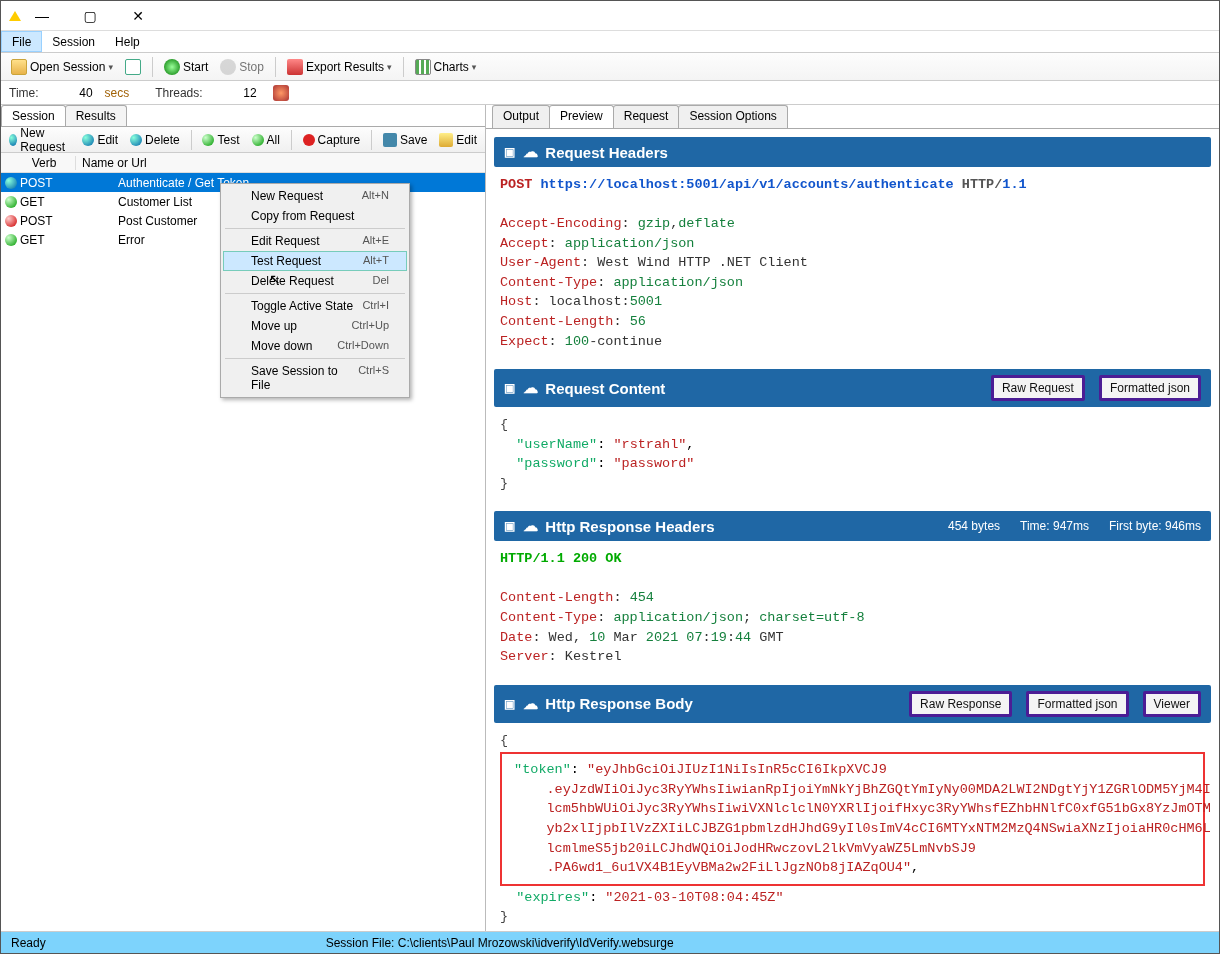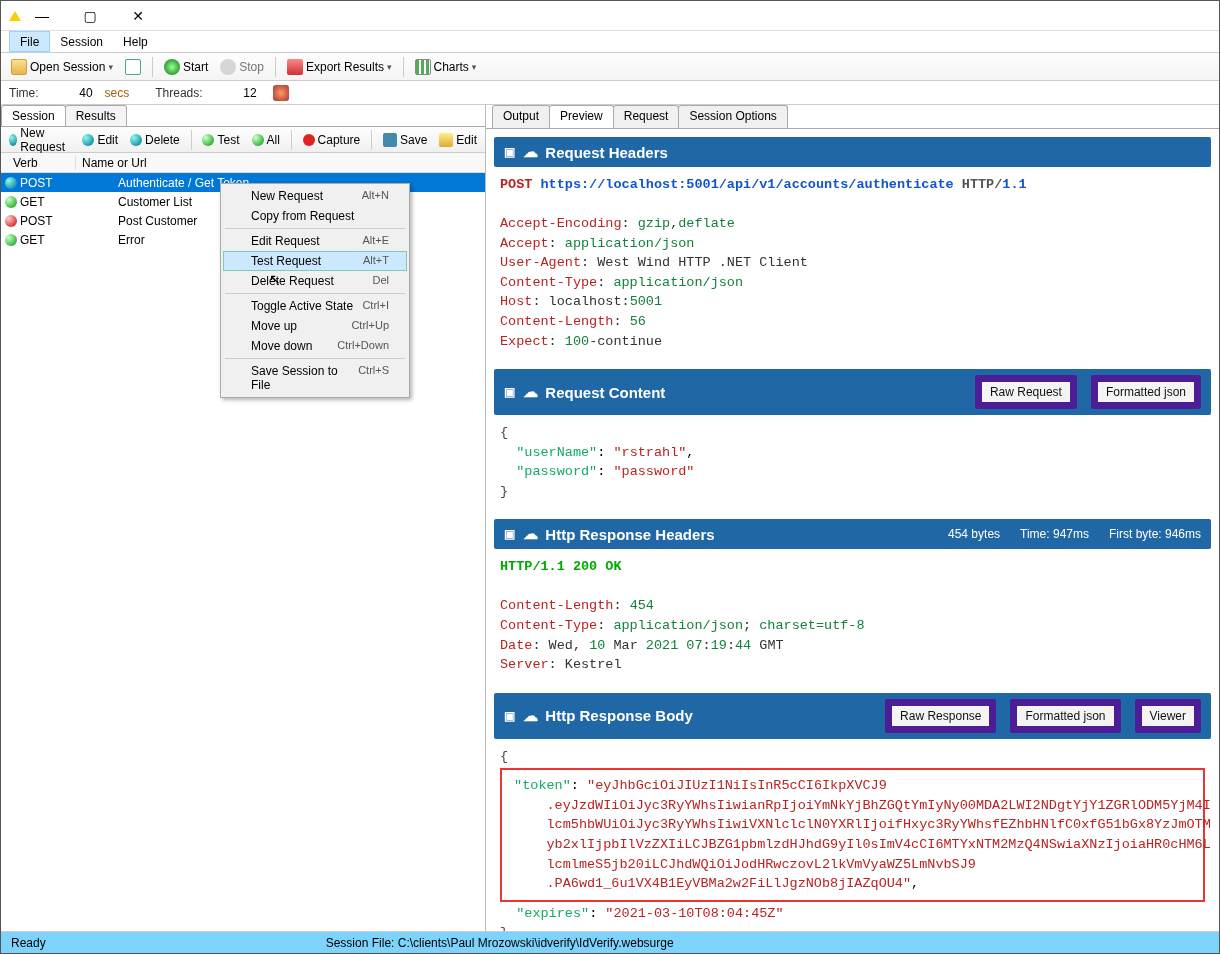--- a/index.html
+++ b/index.html
@@ -2,41 +2,41 @@
 <html><head>
 <meta charset="utf-8">
 <style>
 * { box-sizing: border-box; margin: 0; padding: 0; }
 body { font-family: "Segoe UI", Tahoma, sans-serif; font-size: 12px; background: #fff; color: #000; width: 1220px; height: 954px; overflow: hidden; border: 1px solid #555; display: flex; flex-direction: column; }
 .titlebar { height: 30px; background: #fff; display: flex; align-items: center; padding: 0 8px; border-bottom: 1px solid #ddd; }
 .titlebar .icon-tri { width: 0; height: 0; border-left: 6px solid transparent; border-right: 6px solid transparent; border-bottom: 10px solid #ffcc00; margin-right: 6px; position: relative; }
 .titlebar .title { flex: 1; font-size: 12px; }
 .winbtns { display: flex; gap: 18px; font-size: 14px; font-family: Arial; }
 .winbtn { width: 30px; text-align: center; cursor: pointer; }
-.menubar { height: 22px; display: flex; align-items: stretch; padding: 0 8px; border-bottom: 1px solid #ccc; background: #fff; }
+.menubar { height: 22px; display: flex; align-items: stretch; padding: 0 0; border-bottom: 1px solid #ccc; background: #fff; }
 .menubar .mitem { padding: 2px 10px; cursor: pointer; display:flex; align-items:center;}
 .menubar .mitem.active { background: #cce8ff; border: 1px solid #99d1ff; }
 .toolbar { height: 28px; display: flex; align-items: center; padding: 2px 6px; gap: 4px; border-bottom: 1px solid #ccc; background: linear-gradient(#fdfdfd,#f4f4f4); }
 .tbtn { display: flex; align-items: center; gap: 3px; padding: 2px 4px; cursor: pointer; }
 .tbtn .ic { width: 16px; height: 16px; display:inline-block; border-radius:2px;}
 .tsep { width: 1px; height: 20px; background: #ccc; margin: 0 3px; }
 .caret { font-size: 9px; color: #555; }
 .paramsbar { height: 24px; display: flex; align-items: center; padding: 2px 8px; gap: 8px; border-bottom: 1px solid #ccc; background:#fff;}
 .paramsbar .lbl { color: #333; }
 .paramsbar .val { width: 50px; text-align: right; padding-right:4px;}
 .paramsbar .secs { color:#a16207;}
 .main { flex: 1; display: flex; min-height: 0; }
 .leftpane { width: 485px; display: flex; flex-direction: column; border-right: 1px solid #bbb; }
 .ltabs { height: 22px; display: flex; border-bottom: 1px solid #aaa; }
 .ltab { padding: 3px 10px; border: 1px solid #aaa; border-bottom: none; background: #f4f4f4; margin-right:-1px; cursor:pointer; border-radius: 3px 3px 0 0;}
 .ltab.active { background: #fff; font-weight: normal; }
 .ltoolbar { height: 26px; display: flex; align-items: center; padding: 2px 4px; gap: 4px; background: linear-gradient(#fdfdfd,#f0f0f0); border-bottom: 1px solid #ccc; flex-wrap:nowrap;}
 .ltoolbar .tbtn { font-size:12px;}
 .listhdr { height: 20px; display: flex; align-items: center; background: #f8f8f8; border-bottom: 1px solid #ddd; font-size:12px;}
-.listhdr .c1 { width: 75px; padding-left: 12px; border-right:1px solid #ddd;}
+.listhdr .c1 { width: 75px; padding-left: 12px; border-right:1px solid #ddd;text-align:center;}
 .listhdr .c2 { flex: 1; padding-left: 6px; }
 .rows { flex: 1; overflow: auto; background: #fff; position: relative; }
 .row { height: 19px; display: flex; align-items: center; }
 .row .rc1 { width: 75px; padding-left: 4px; display:flex; align-items:center; gap:3px;}
 .row .rc2 { flex: 1; padding-left: 6px; margin-left: 36px; }
 .row.sel { background: #0078d7; color: #fff; }
 .globe { width:12px; height:12px; border-radius:50%; background: radial-gradient(circle at 30% 30%, #8fd, #06a); display:inline-block;}
 .globe.g2 { background: radial-gradient(circle at 30% 30%, #cfc, #090);}
 .globe.g3 { background: radial-gradient(circle at 30% 30%, #fcc, #c00);}
 .ctxmenu { position: absolute; top: 10px; left: 219px; width: 190px; background: #f0f0f0; border: 1px solid #aaa; box-shadow: 2px 2px 4px rgba(0,0,0,.3); padding: 2px; z-index: 10; }
@@ -48,21 +48,21 @@
 .rightpane { flex: 1; display: flex; flex-direction: column; min-width: 0; background:#fff;}
 .rtabs { height: 24px; display: flex; border-bottom: 1px solid #aaa; padding-left: 6px; }
 .rtab { padding: 3px 10px; border: 1px solid #aaa; border-bottom: none; background: #f0f0f0; margin-right:-1px; cursor:pointer; border-radius:3px 3px 0 0;}
 .rtab.active { background: #fff; }
 .rcontent { flex: 1; overflow: auto; padding: 0 8px 8px 8px; }
 .section-hdr { background: #1f67a5; color: #fff; display: flex; align-items: center; padding: 6px 10px; margin-top: 8px; font-size: 15px; font-weight: bold; border-radius:2px; gap:8px;}
 .section-hdr .hicon { width:14px; color:#fff;}
 .section-hdr .collapse-ic { cursor:pointer; font-size:12px;}
 .section-hdr .spacer { flex:1;}
 .section-hdr .meta { font-weight:normal; font-size:12px; margin-left:12px;}
-.section-hdr .hbtn { background:#f4f4f4; color:#111; border:7px solid #4c1d95; padding:3px 8px; font-size:12px; border-radius:2px; cursor:pointer; margin-left:6px;}
+.section-hdr .hbtn { background:#f4f4f4; color:#111; border:3px solid #4c1d95; padding:3px 8px; font-size:12px; border-radius:2px; cursor:pointer; margin-left:6px;}
 .codeblock { font-family: Consolas, "Courier New", monospace; font-size: 13.5px; padding: 8px 6px 10px 6px; line-height: 1.45; white-space: pre; overflow-x:auto;}
 .c-verb { color: #b22; font-weight:bold;}
 .c-url { color: #15c; font-weight:bold;}
 .c-proto { color: #555; font-weight:bold;}
 .c-ver { color:#15c; font-weight:bold;}
 .c-hname { color: #b22; }
 .c-hval { color: #15803d; }
 .c-plain { color:#333;}
 .c-brace { color:#444;}
 .c-jkey { color:#1a6;}

